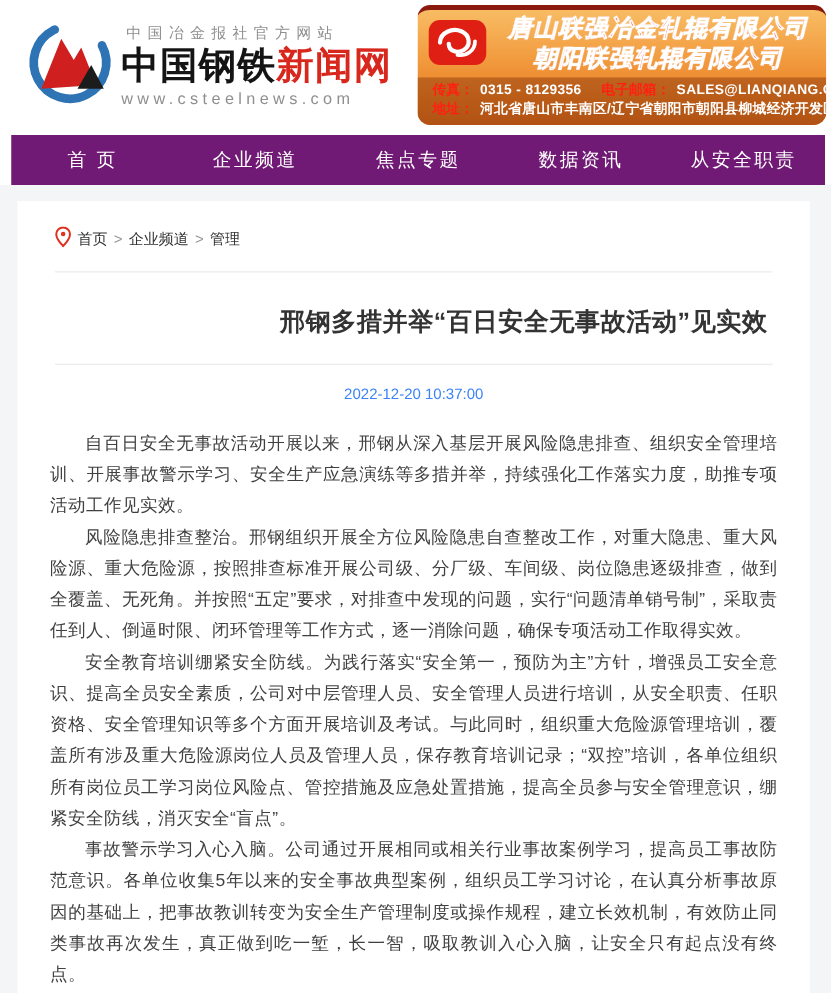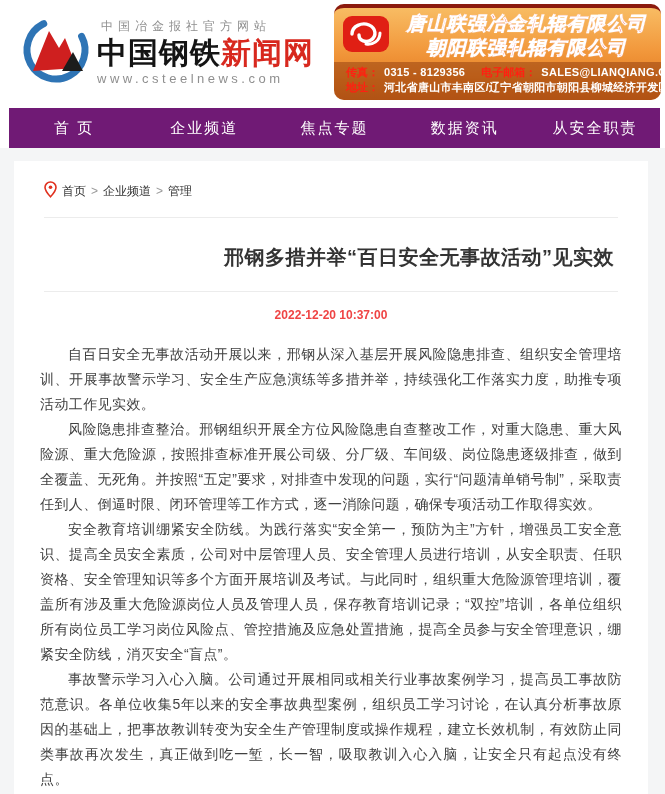--- a/index.html
+++ b/index.html
@@ -80,23 +80,22 @@
   .breadcrumb .sep { color: #999; }
 
   .divider { border: none; border-top: 1px solid #ececec; margin: 0 6px; }
 
   .article-title {
     font-size: 20px; font-weight: bold; color: #333;
     text-align: right; letter-spacing: 0.5px;
     margin: 26px 10px 20px;
   }
   .article-date {
-    text-align: center; font-size: 12px; color: #ef4444;
+    text-align: center; font-size: 12px; color: #3b82f6;
     margin: 16px 0 20px;
-    font-weight: bold;
   }
   .article-body { padding: 0 2px; }
   .article-body p {
     margin: 0;
     text-indent: 2em;
     font-size: 14px;
     line-height: 25px;
     color: #404040;
     text-align: justify;
     letter-spacing: 0.4px;

